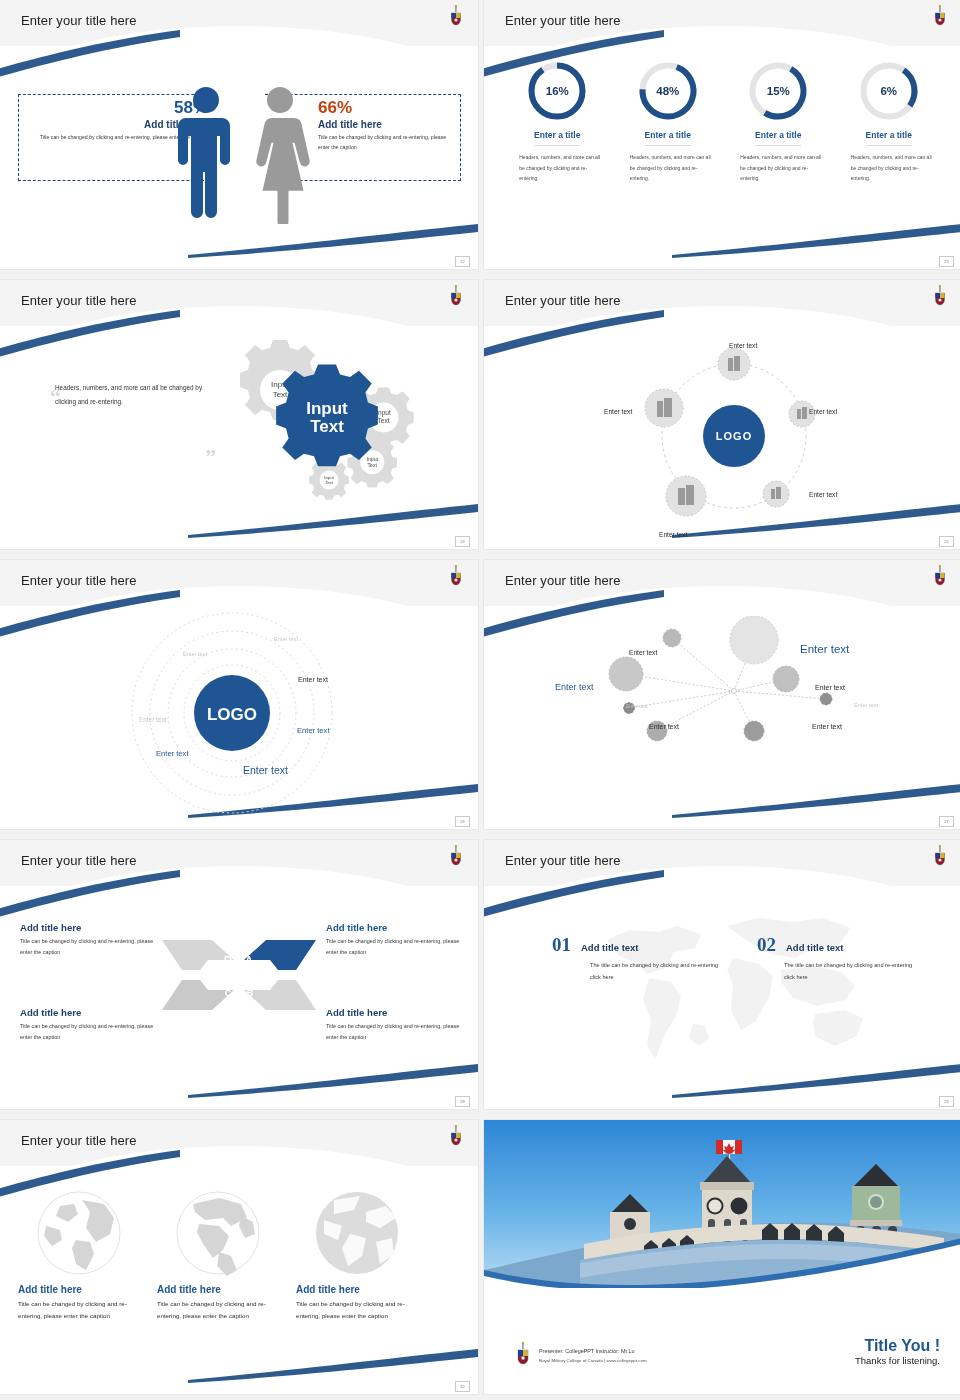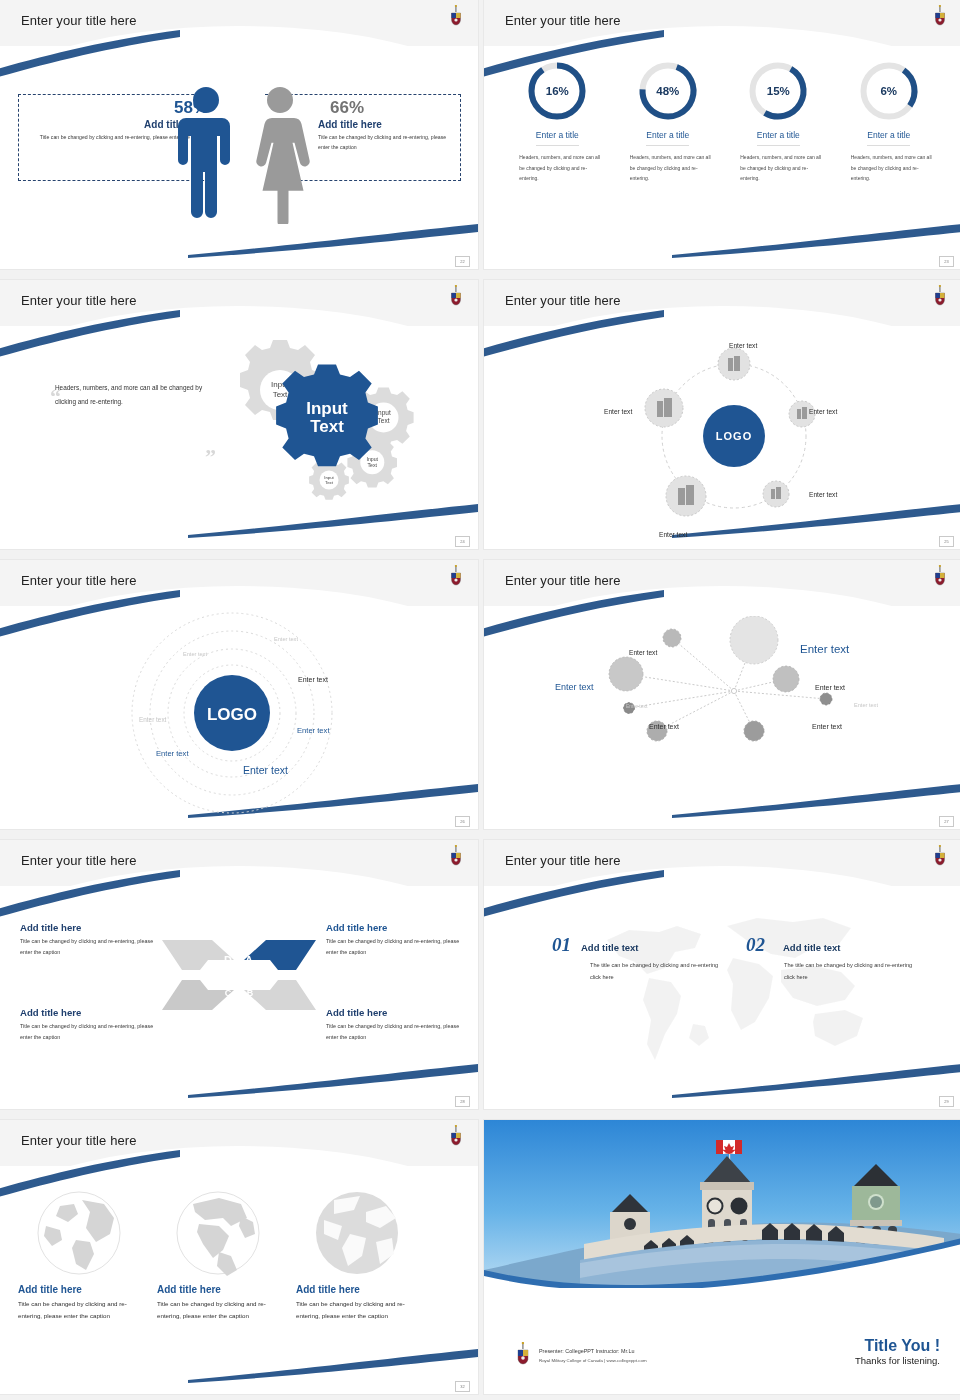--- a/index.html
+++ b/index.html
@@ -25,42 +25,42 @@
   .sw-br{position:absolute;right:-10px;bottom:10px;width:300px;height:44px;overflow:hidden;pointer-events:none;}
 
   .num{position:absolute;right:8px;bottom:2px;width:13px;height:9px;border:1px solid #c9c9c9;background:#fff;font-size:4px;color:#7c7c7c;text-align:center;line-height:9px;}
 
   .body{position:absolute;left:0;top:46px;width:100%;height:223px;}
   .dashbox{position:absolute;border:1px dashed #26436e;}
   .figm{position:absolute;left:178px;top:38px;width:56px;height:140px;}
   .figf{position:absolute;left:250px;top:38px;width:60px;height:140px;}
   .pct{font-size:17px;font-weight:bold;}
   .pct.b{color:#1f5593;}
-  .pct.g{color:#737373;margin-left:12px;}
+  .pct.g{color:#c2410c;}
   .addt{font-size:10px;font-weight:bold;color:#1f3f6e;margin-top:1px;}
   .cap{font-size:5.2px;color:#3a3a3a;line-height:1.9;margin-top:3px;}
 
   
   .donuts{position:absolute;top:14px;left:0;width:100%;display:flex;justify-content:space-around;padding:0 18px;box-sizing:border-box;}
   .dcol{width:92px;text-align:center;}
   .dring{width:62px;height:62px;margin:0 auto;border-radius:50%;position:relative;}
   .dring .v{position:absolute;left:0;top:0;width:62px;height:62px;display:flex;align-items:center;justify-content:center;font-size:11.5px;font-weight:bold;color:#1b3a61;}
-  .dtitle{font-size:8.5px;font-weight:normal;color:#1f5593;margin-top:8px;padding-bottom:5px;border-bottom:1px solid #dcdcdc;display:inline-block;}
+  .dtitle{font-size:8.5px;font-weight:bold;color:#1f5593;margin-top:8px;padding-bottom:5px;border-bottom:1px solid #dcdcdc;display:inline-block;}
   .dcap{font-size:5px;color:#4a4a4a;line-height:2.1;margin-top:6px;text-align:left;padding-left:8px;}
 
   
   .quote{position:absolute;left:55px;top:55px;width:150px;font-size:6.4px;color:#333;line-height:2.2;}
   .qmark{position:absolute;font-size:22px;color:#d8d8d8;font-family:"Liberation Serif",serif;font-weight:bold;line-height:1;}
 
   
   .col-title{font-size:9.6px;font-weight:bold;color:#1f3f6e;}
   .col-cap{font-size:5.4px;color:#3a3a3a;line-height:2.1;margin-top:3px;}
 
   
-  .numbig{font-size:19px;font-weight:bold;font-style:italic;color:#1f5593;font-family:"Liberation Serif",serif;}
+  .numbig{font-size:19px;font-weight:bold;color:#1f5593;font-family:"Liberation Serif",serif;}
   .n-title{font-size:9.5px;font-weight:bold;color:#1b3a61;}
   .n-cap{font-size:5.6px;color:#3a3a3a;line-height:2.1;margin-top:4px;}
 
   
   .gcol{width:130px;}
   .g-title{font-size:10px;font-weight:bold;color:#1f5593;}
   .g-cap{font-size:6.2px;color:#2f2f2f;line-height:2.0;margin-top:3px;}
 
   
   .photo{position:absolute;left:0;top:0;width:100%;height:168px;overflow:hidden;}
@@ -480,21 +480,21 @@
       </svg>
 
       <div style="position:absolute;left:68px;top:48px;">
         <div style="display:flex;align-items:baseline;gap:10px;">
           <div class="numbig">01</div>
           <div class="n-title">Add title text</div>
         </div>
         <div class="n-cap" style="margin-left:38px;width:130px;">The title can be changed by clicking and re-entering click here</div>
       </div>
       <div style="position:absolute;left:262px;top:48px;">
-        <div style="display:flex;align-items:baseline;gap:18px;">
+        <div style="display:flex;align-items:baseline;gap:10px;margin-left:11px;">
           <div class="numbig">02</div>
           <div class="n-title">Add title text</div>
         </div>
         <div class="n-cap" style="margin-left:38px;width:130px;">The title can be changed by clicking and re-entering click here</div>
       </div>
     </div>
     <div class="num">29</div>
   </div>
 
   <div class="slide l" style="height:274px;">

